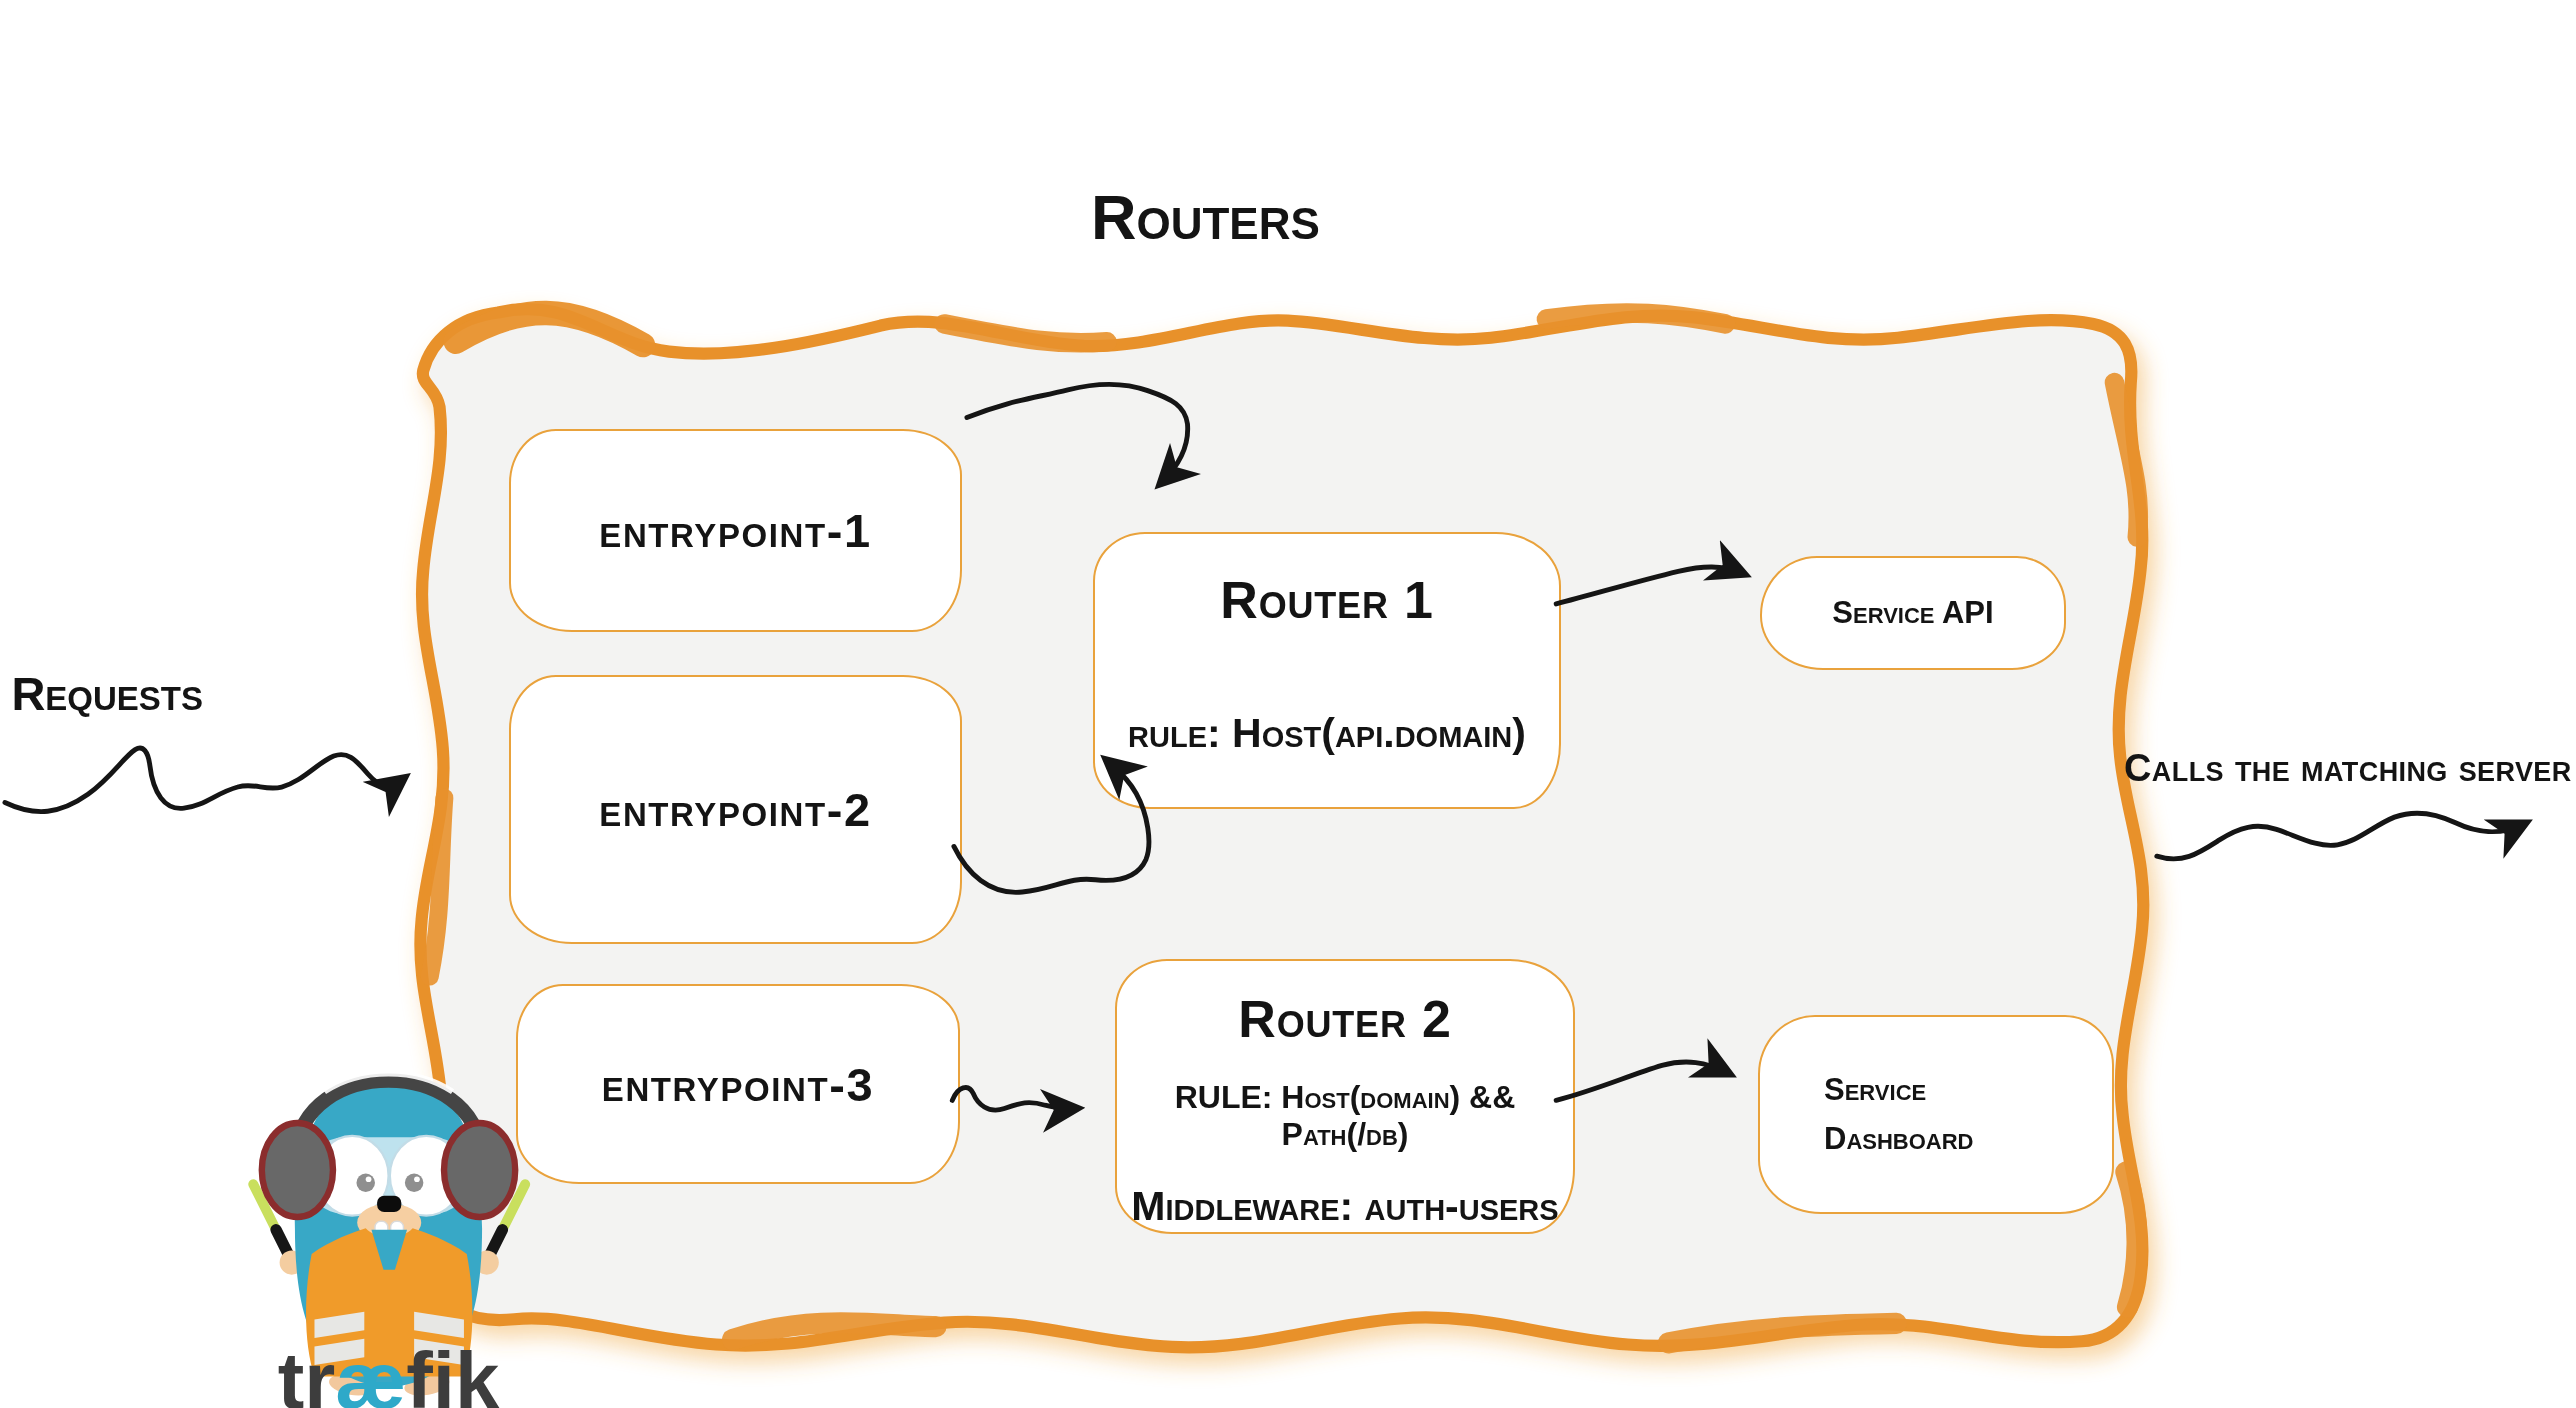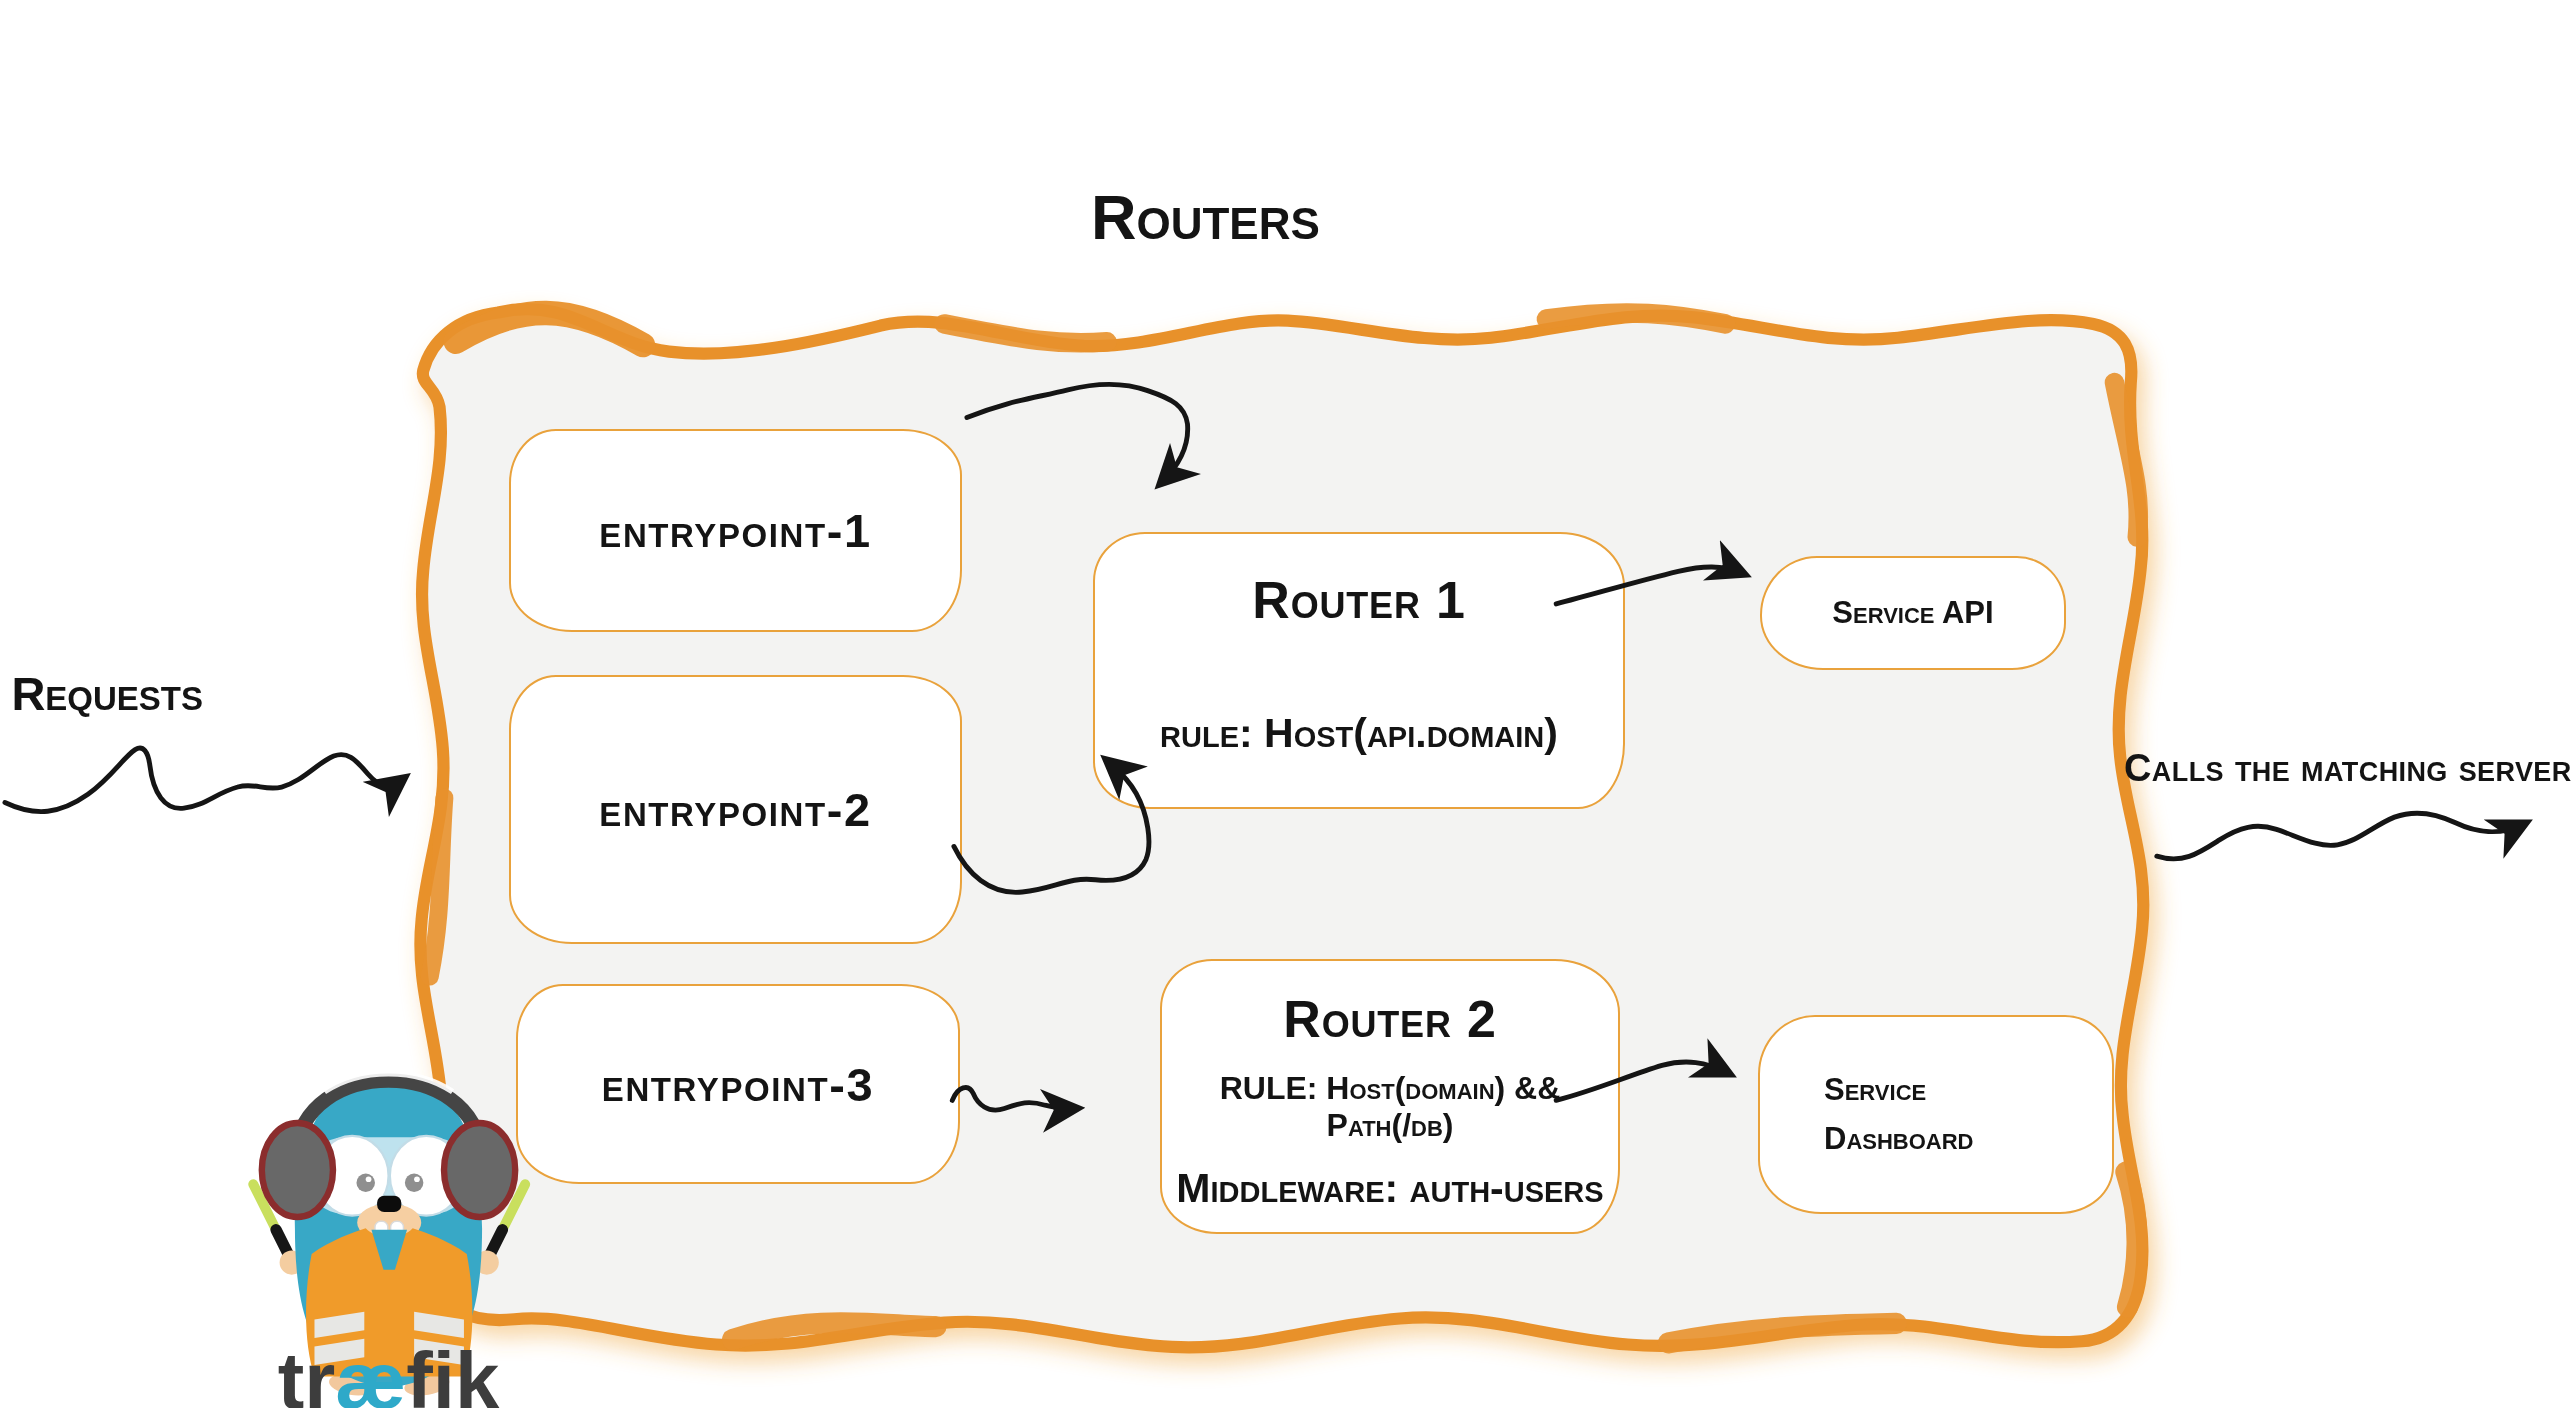--- a/index.html
+++ b/index.html
@@ -22,24 +22,24 @@
   .router-rule-1{font-size:41px;font-weight:600;}
   .router-rule-2{font-size:32px;font-weight:600;}
   .router-mw{font-size:41px;font-weight:600;}
   .service-label{font-size:31px;font-weight:600;}
 
   .floating-label{position:absolute;z-index:5;font-weight:600;white-space:nowrap;}
   #diagram-title{left:1091px;top:181px;width:391px;text-align:left;font-size:63px;}
   #requests-label{left:11.4px;top:666px;font-size:47px;}
   #calls-label{left:2124px;top:747px;font-size:38px;letter-spacing:0.4px;}
 
-  #router-1{left:1093px;top:499px;width:532px;height:277px;
+  #router-1{left:1093px;top:499px;width:468px;height:277px;
             justify-content:space-between;padding:36px 14.7px 50px;}
-  #router-2{left:1160px;top:926px;width:460px;height:275px;
-            justify-content:flex-start;gap:21px;padding:28px 6.5px 16.3px;}
+  #router-2{left:1115px;top:926px;width:460px;height:275px;
+            justify-content:flex-start;gap:30px;padding:28px 6.5px 16.3px;}
   #entrypoint-1{left:509px;top:396px;width:453px;height:203px;}
   #entrypoint-2{left:509px;top:642px;width:453px;height:269px;}
   #entrypoint-3{left:516px;top:951px;width:444px;height:200px;}
   #service-api{left:1760px;top:523px;width:306px;height:114px;}
   #service-dashboard{left:1758px;top:982px;width:356px;height:199px;
                      align-items:flex-start;padding-left:64px;line-height:1.55;}
   #traefik-logo{left:246px;top:1012px;z-index:6;}
 </style>
 </head>
 <body>

